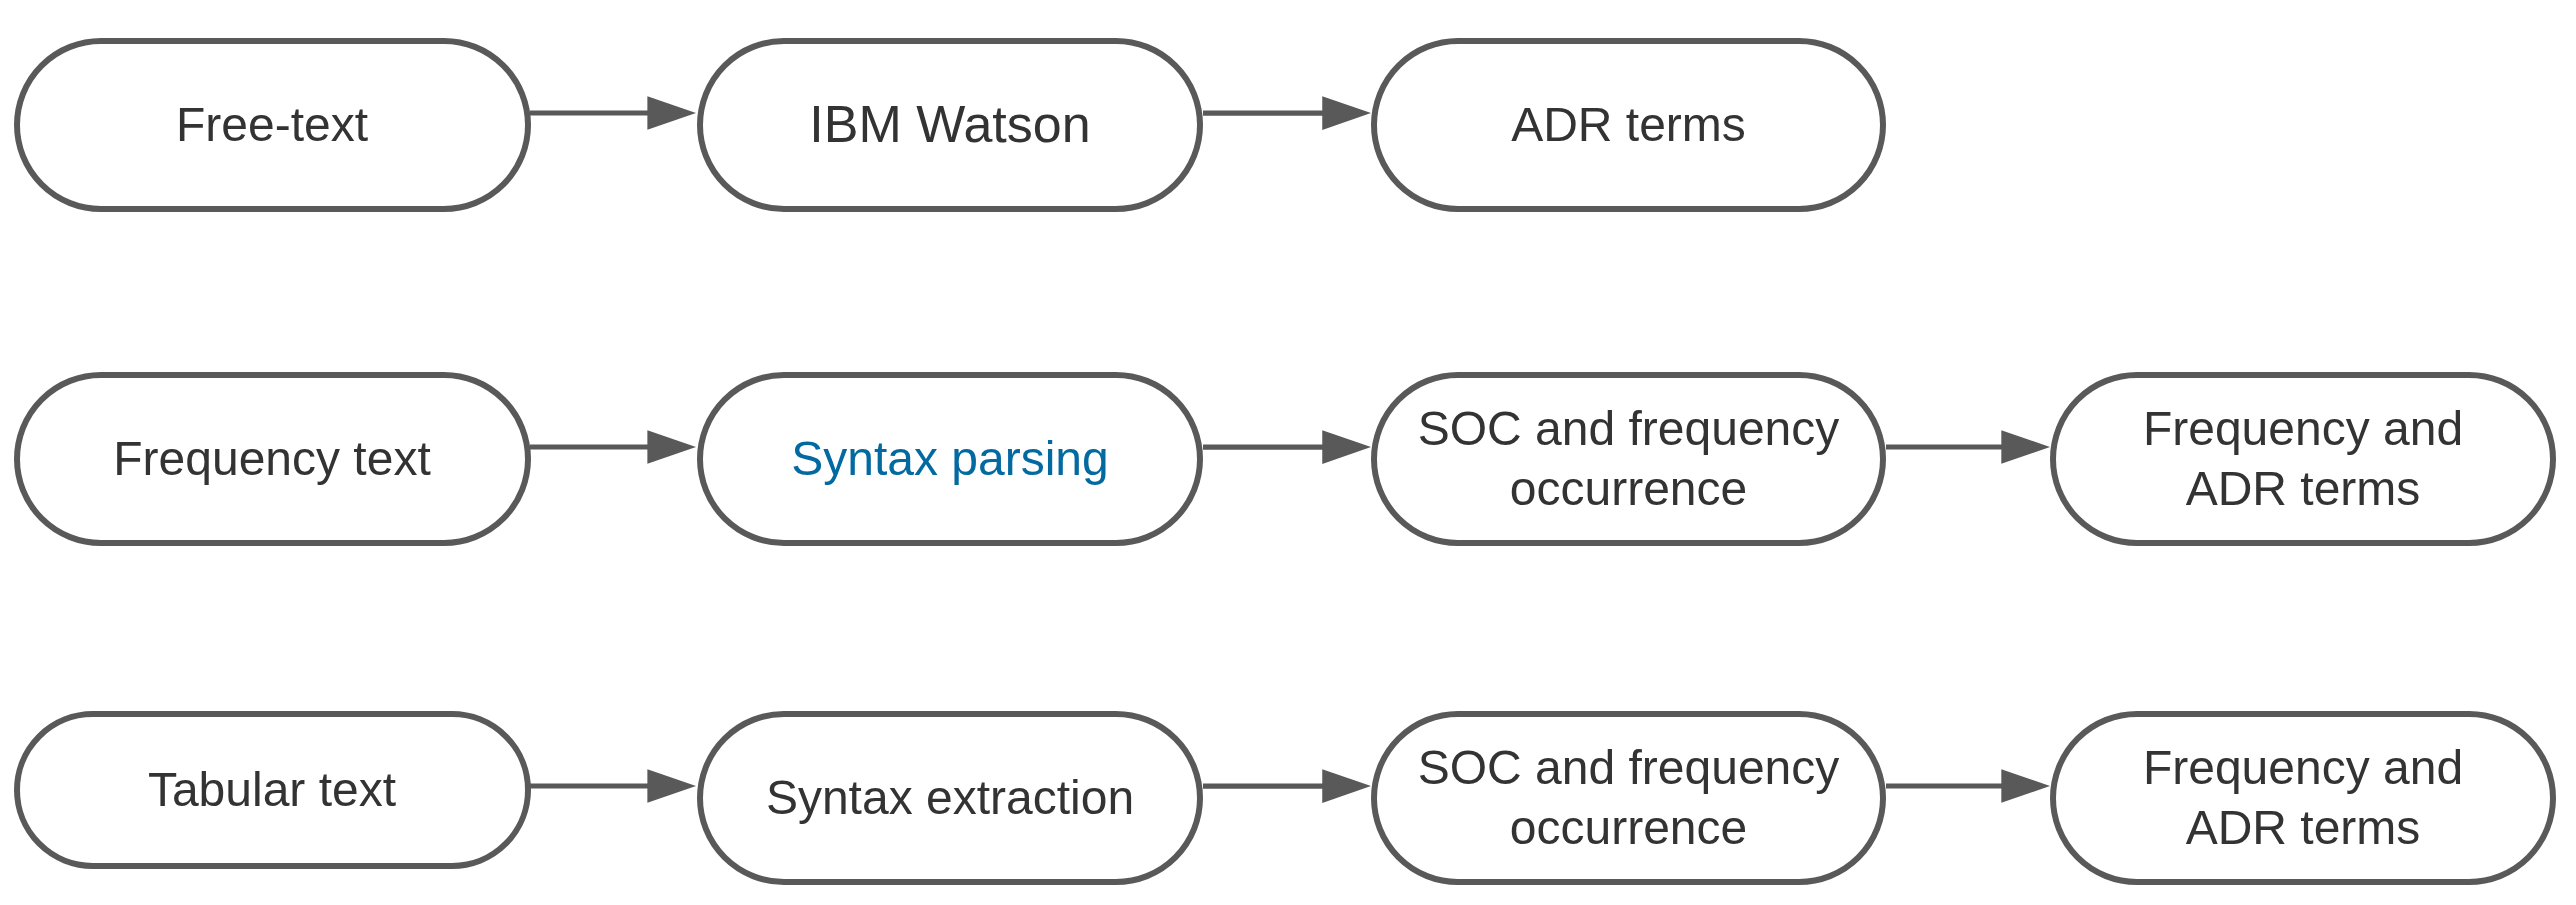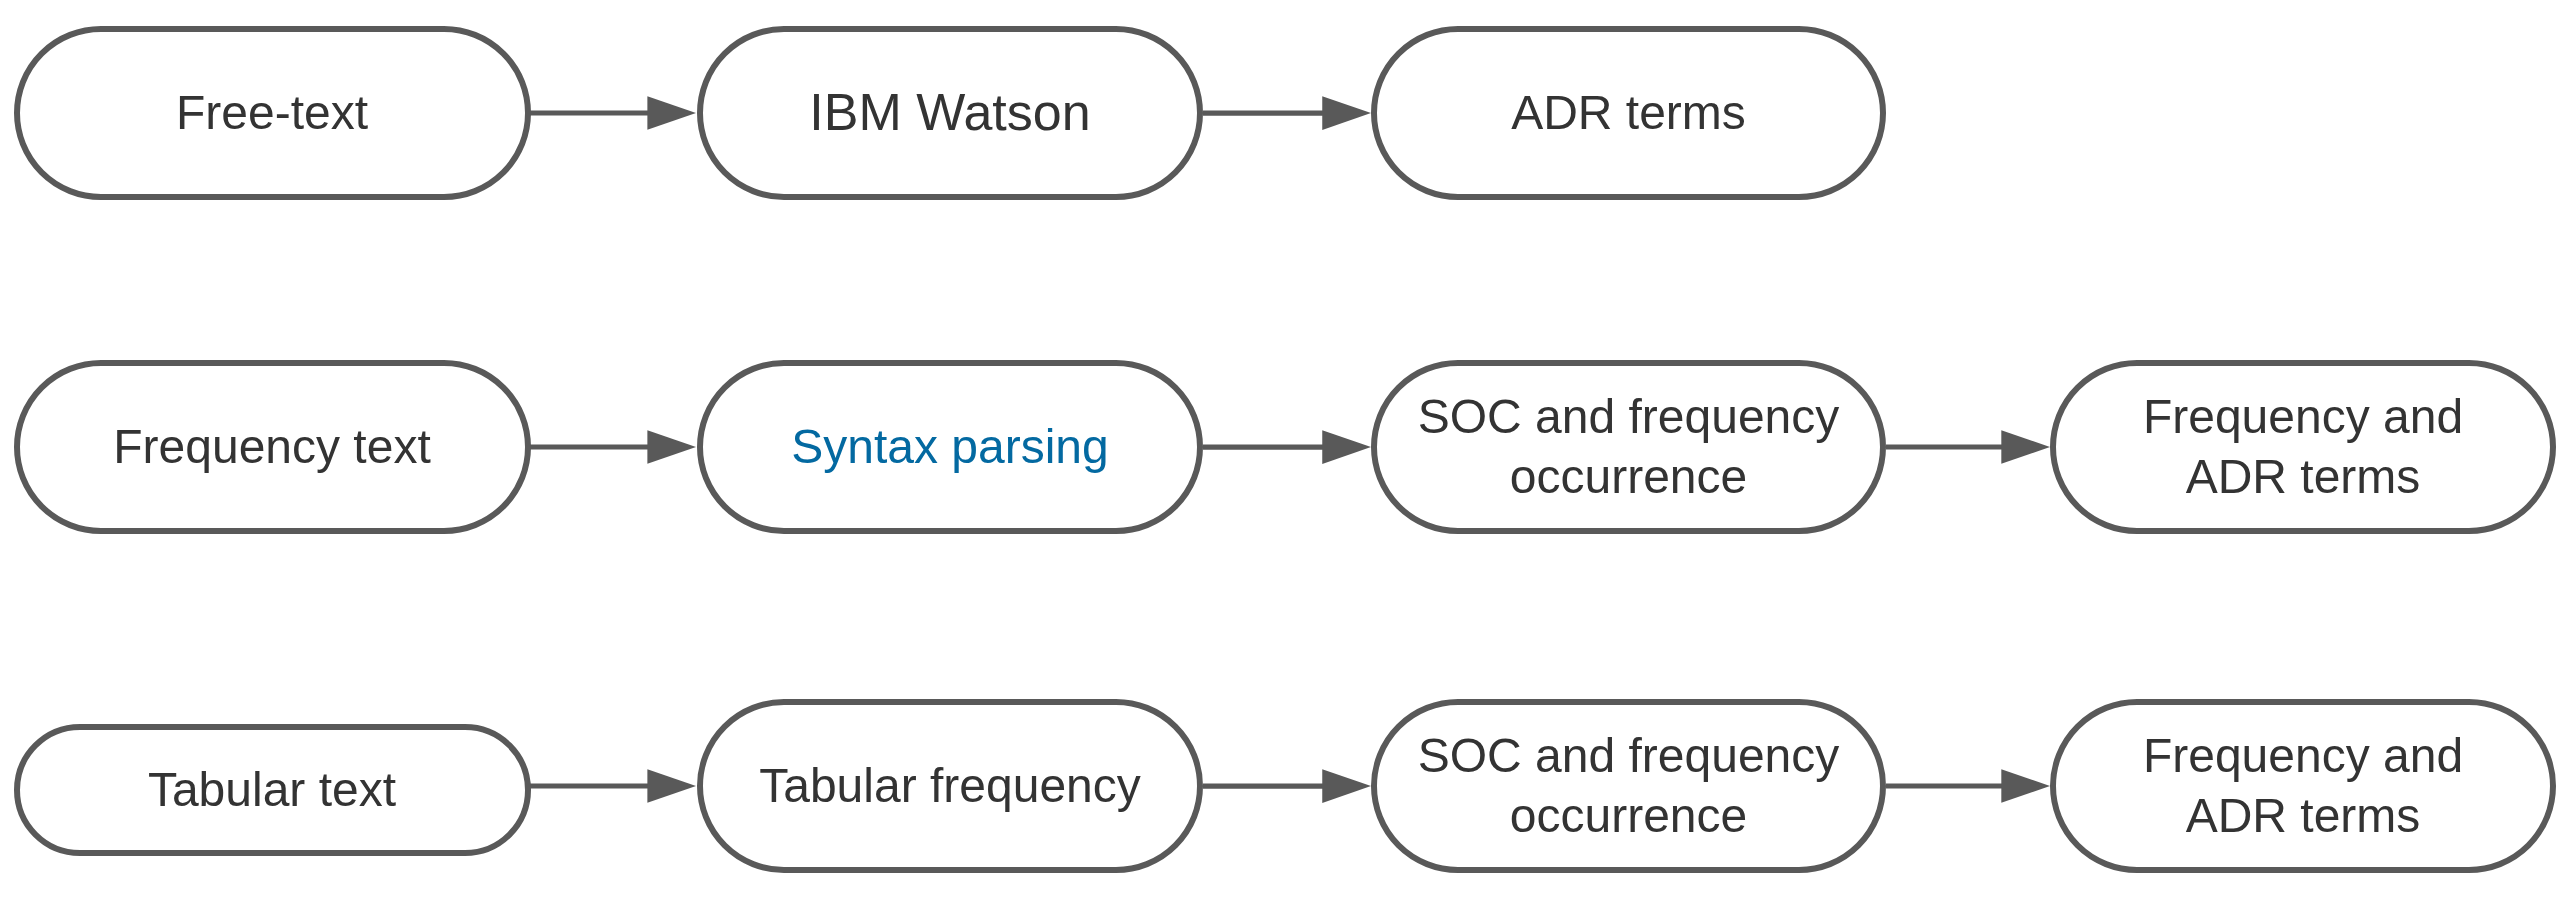--- a/index.html
+++ b/index.html
@@ -17,20 +17,21 @@
   }
   .node {
     position: absolute;
     box-sizing: border-box;
     background: #ffffff;
     border-style: solid;
     display: flex;
     align-items: center;
     justify-content: center;
     text-align: center;
+    margin-top: 12px;
   }
   .node-label {
     display: block;
     text-align: center;
     line-height: 1.25;
     white-space: nowrap;
   }
   .arrow {
     position: absolute;
     overflow: visible;
@@ -90,32 +91,32 @@
     <svg class="arrow" width="164" height="46" style="left: 1886px; top: 424px;" viewBox="0 0 219 61">
       <line x1="0" y1="30.5" x2="160" y2="30.5" stroke="#595959" stroke-width="7"></line>
       <polygon points="154,8 219,30.5 154,53" fill="#595959"></polygon>
     </svg>
     <div class="node" style="left: 2050px; top: 360px; width: 506px; height: 174px; border-radius: 87px; border-width: 6.7px; border-color: rgb(89, 89, 89); background: rgb(255, 255, 255);">
       <span class="node-label" style="font-size: 48px; color: rgb(51, 51, 51);">
         <div>Frequency and</div>
         <div>ADR terms</div>
       </span>
     </div>
-    <div class="node" style="left: 13.5px; top: 724px; width: 517px; height: 132px; border-radius: 87px; border-width: 6.7px; border-color: rgb(89, 89, 89); background: rgb(255, 255, 255);">
+    <div class="node" style="left: 13.5px; top: 699px; width: 517px; height: 158px; border-radius: 87px; border-width: 6.7px; border-color: rgb(89, 89, 89); background: rgb(255, 255, 255);">
       <span class="node-label" style="font-size: 48px; color: rgb(51, 51, 51);">
         <div>Tabular text</div>
       </span>
     </div>
     <svg class="arrow" width="166" height="46" style="left: 530px; top: 763px;" viewBox="0 0 222 61">
       <line x1="0" y1="30.5" x2="163" y2="30.5" stroke="#595959" stroke-width="7"></line>
       <polygon points="157,8 222,30.5 157,53" fill="#595959"></polygon>
     </svg>
     <div class="node" style="left: 697px; top: 699px; width: 506px; height: 174px; border-radius: 87px; border-width: 6.7px; border-color: rgb(89, 89, 89); background: rgb(255, 255, 255);">
       <span class="node-label" style="font-size: 48px; color: rgb(51, 51, 51);">
-        <div>Tabular frequency</div>
+        <div>Syntax extraction</div>
       </span>
     </div>
     <svg class="arrow" width="168" height="46" style="left: 1203px; top: 763px;" viewBox="0 0 224 61">
       <line x1="0" y1="30.5" x2="165" y2="30.5" stroke="#595959" stroke-width="7"></line>
       <polygon points="159,8 224,30.5 159,53" fill="#595959"></polygon>
     </svg>
     <div class="node" style="left: 1371px; top: 699px; width: 515px; height: 174px; border-radius: 87px; border-width: 6.7px; border-color: rgb(89, 89, 89); background: rgb(255, 255, 255);">
       <span class="node-label" style="font-size: 48px; color: rgb(51, 51, 51);">
         <div>SOC and frequency</div>
         <div>occurrence</div>

